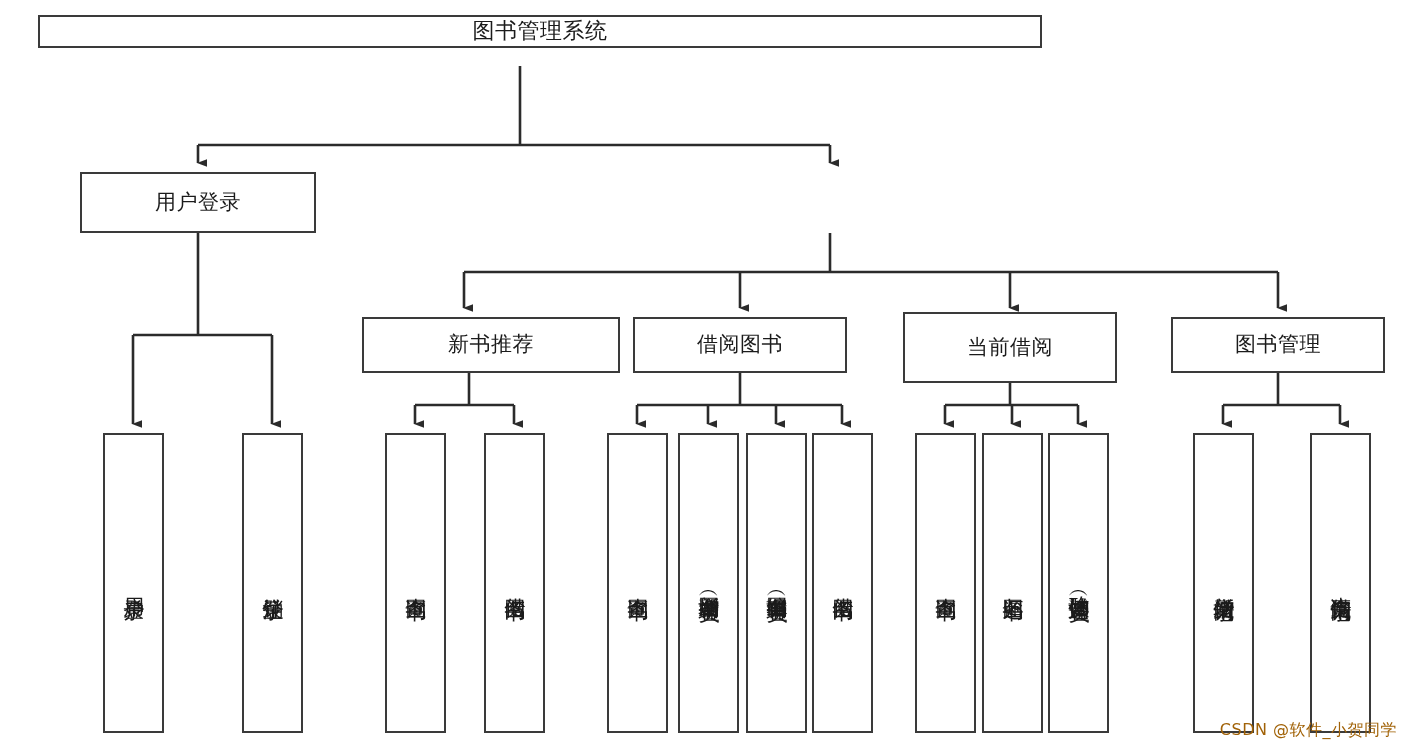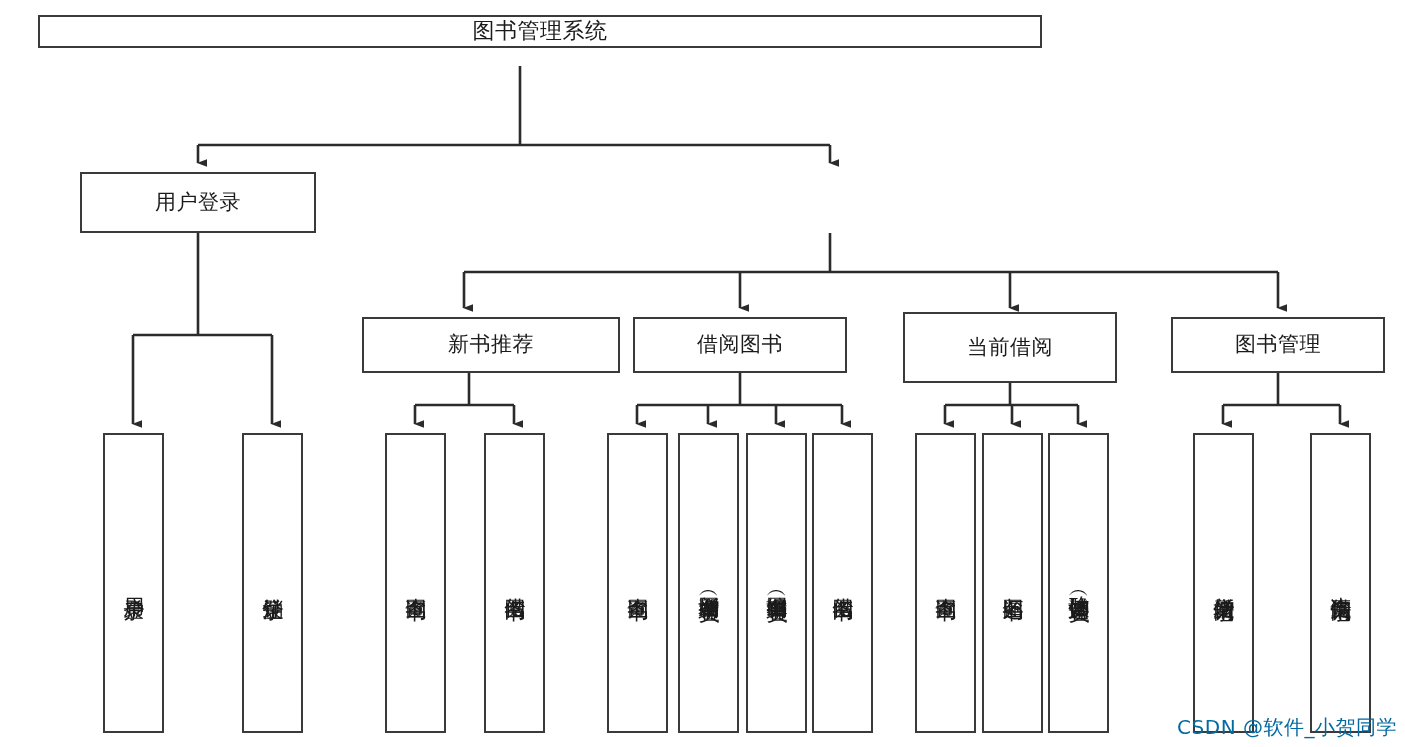--- a/index.html
+++ b/index.html
@@ -58,22 +58,22 @@
   }
   .node-v > span {
     writing-mode: vertical-rl;
     text-orientation: upright;
     display: block;
   }
   .watermark {
     position: absolute;
     right: 8px;
     bottom: 6px;
-    font-size: 20px;
-    color: #0369a1;
+    font-size: 16px;
+    color: #a16207;
     white-space: nowrap;
     letter-spacing: 0.5px;
   }
 </style>
 </head>
 <body>
 
 <div id="canvas">
 
   <svg id="edges" viewBox="0 0 1405 747">

